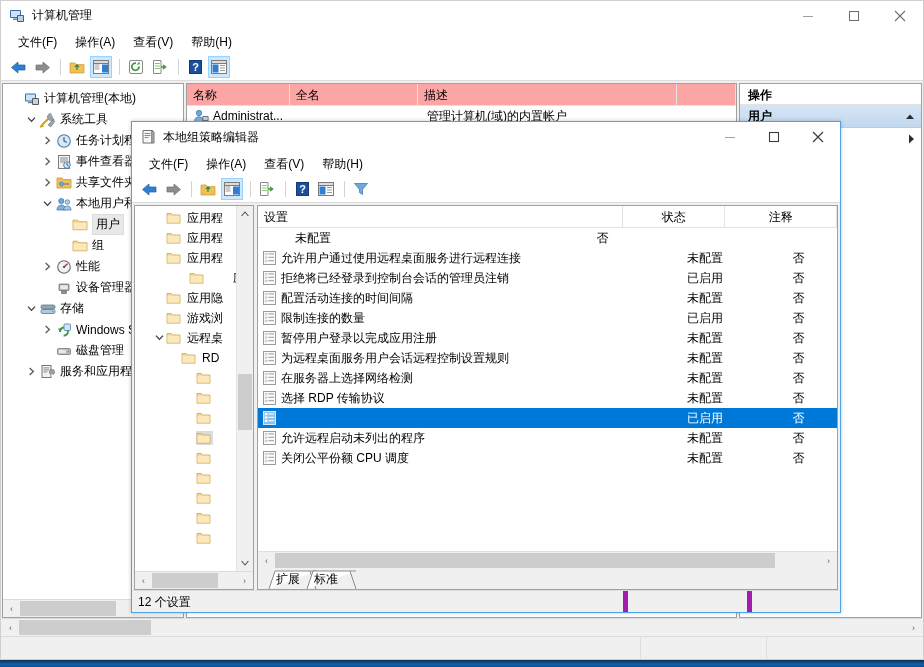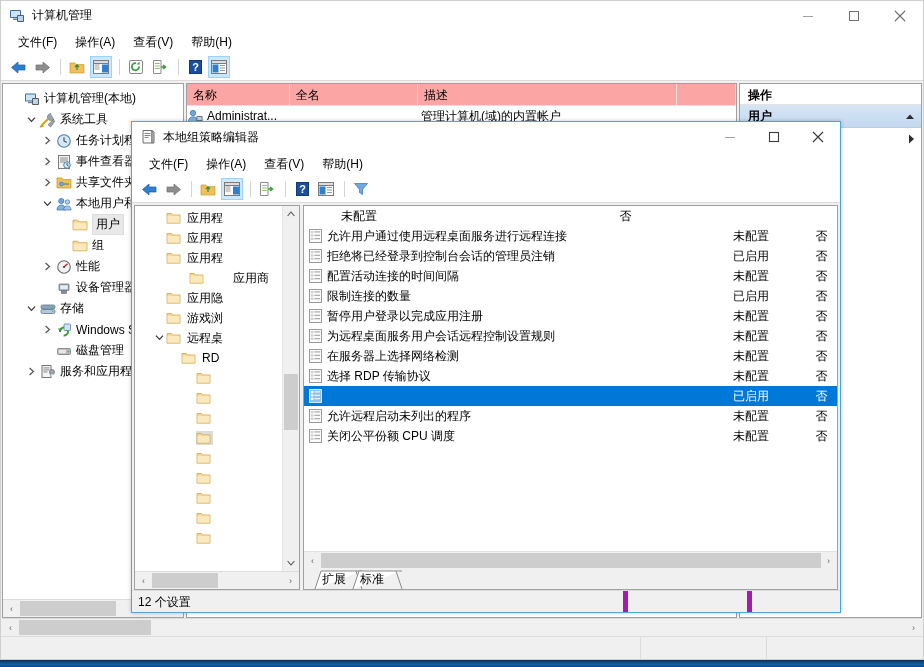--- a/index.html
+++ b/index.html
@@ -169,20 +169,21 @@
     padding: 3px 0 0 6px;
     border-right: 1px solid #e2e2e2;
     box-sizing: border-box;
     overflow: hidden;
     white-space: nowrap;
   }
   .lv-rows { flex: 1; overflow: hidden; }
   .lv-row { display: flex; height: 20px; align-items: center; }
   .lv-cell {
     font-size: 12px;
+    padding-left: 6px;
     box-sizing: border-box;
     white-space: nowrap;
     overflow: hidden;
     display: flex; align-items: center;
   }
 
   
   .act-title {
     height: 21px;
     background: #ffffff;
@@ -254,21 +255,21 @@
   #gpedit .winbtn { height: 30px; width: 44px; }
 
   .gp-body {
     flex: 1;
     display: flex;
     padding: 2px 2px 0 2px;
     box-sizing: border-box;
     min-height: 0;
   }
   #gp-tree-pane {
-    width: 166px;
+    width: 120px;
     background:#fff;
     border: 1px solid #a0a0a0;
     box-sizing:border-box;
     margin-right: 3px;
     display: flex; flex-direction: column;
   }
   #gp-list-pane {
     flex: 1;
     background:#fff;
     border: 1px solid #a0a0a0;
@@ -1031,20 +1032,25 @@
       <div class="hscroll">
         <div class="hs-btn">‹</div>
         <div class="hs-track">
           <div class="hs-thumb" style="left:0; width:66px;"></div>
         </div>
         <div class="hs-btn">›</div>
       </div>
     </div>
 
     <div id="gp-list-pane">
+      <div class="gl-header" id="gp-lv-header">
+          <div class="gl-col" style="width: 392px; text-align: left; padding-left: 6px;">设置</div>
+          <div class="gl-col" style="width: 110px; text-align: center; padding-left: 0px;">状态</div>
+          <div class="gl-col" style="width: 120px; text-align: center; padding-left: 0px;">注释</div>
+        </div>
       <div class="gl-rows" id="gp-lv-rows">
           <div class="gl-row">
             <div class="gl-state">未配置</div>
             <div class="gl-comment">否</div>
           </div>
           <div class="gl-row">
             <div class="gl-name">
               <span class="pol-icon"><svg width="13" height="14" viewBox="0 0 13 14">
                   <rect x="0.5" y="0.5" width="12" height="13" fill="#fbfbfb" stroke="#9a9a9a"></rect>
                   <rect x="1.8" y="2" width="2.6" height="2.2" fill="#cfcfcf"></rect>

